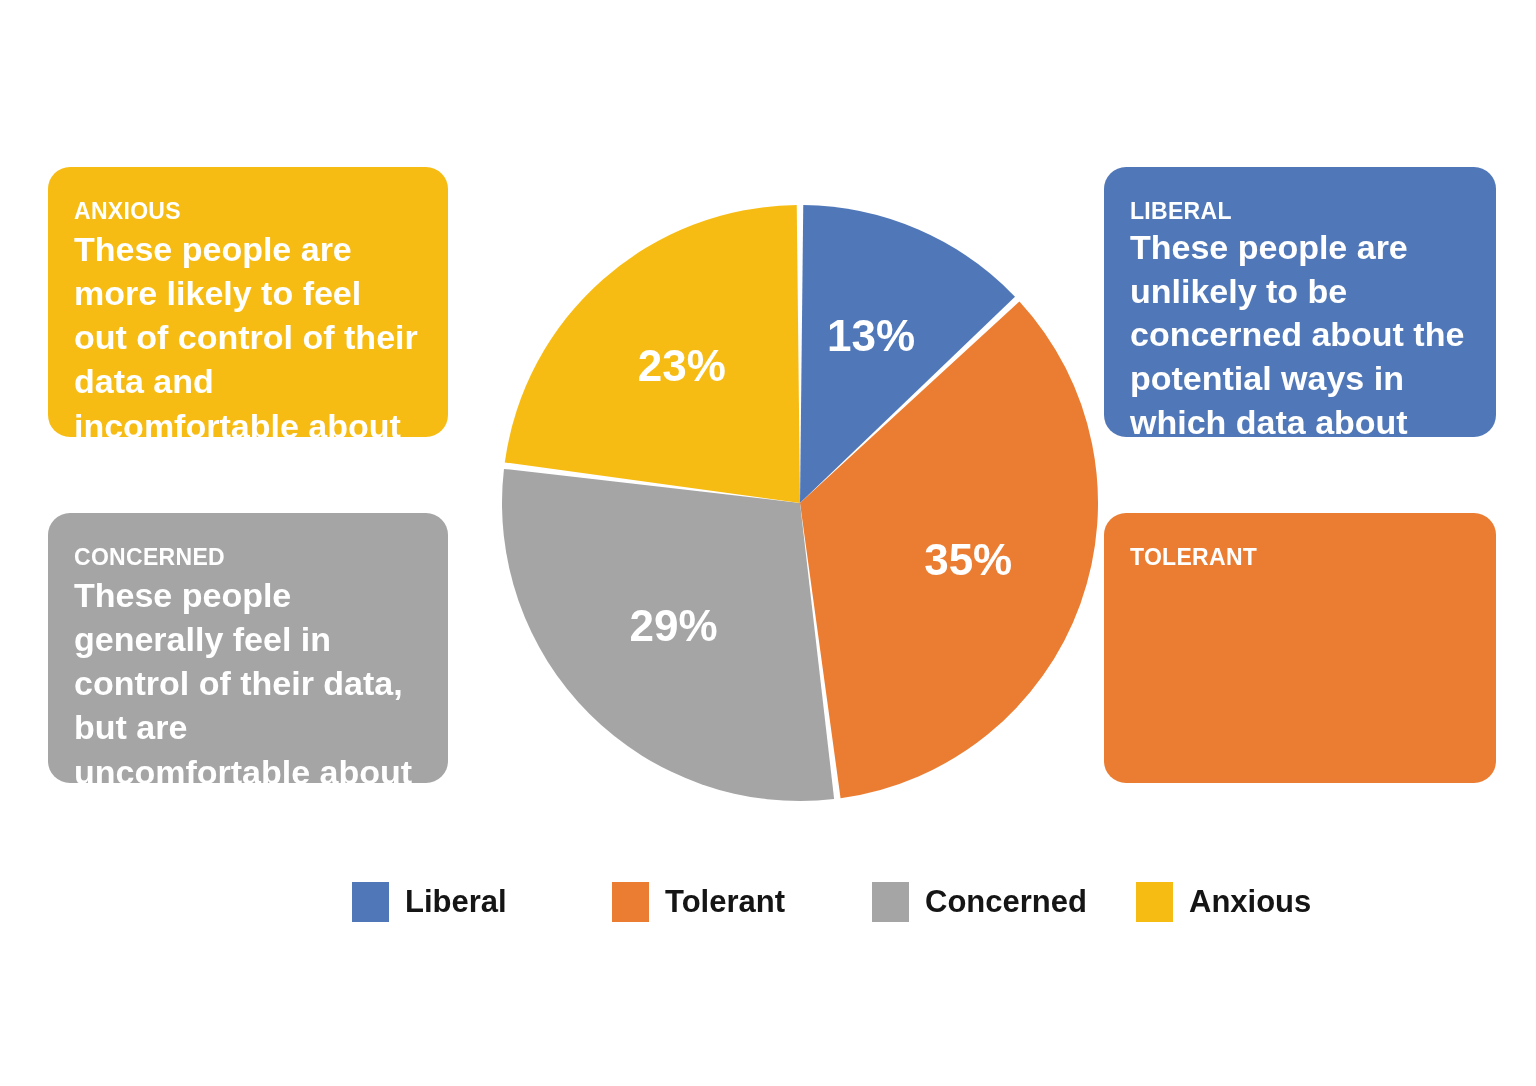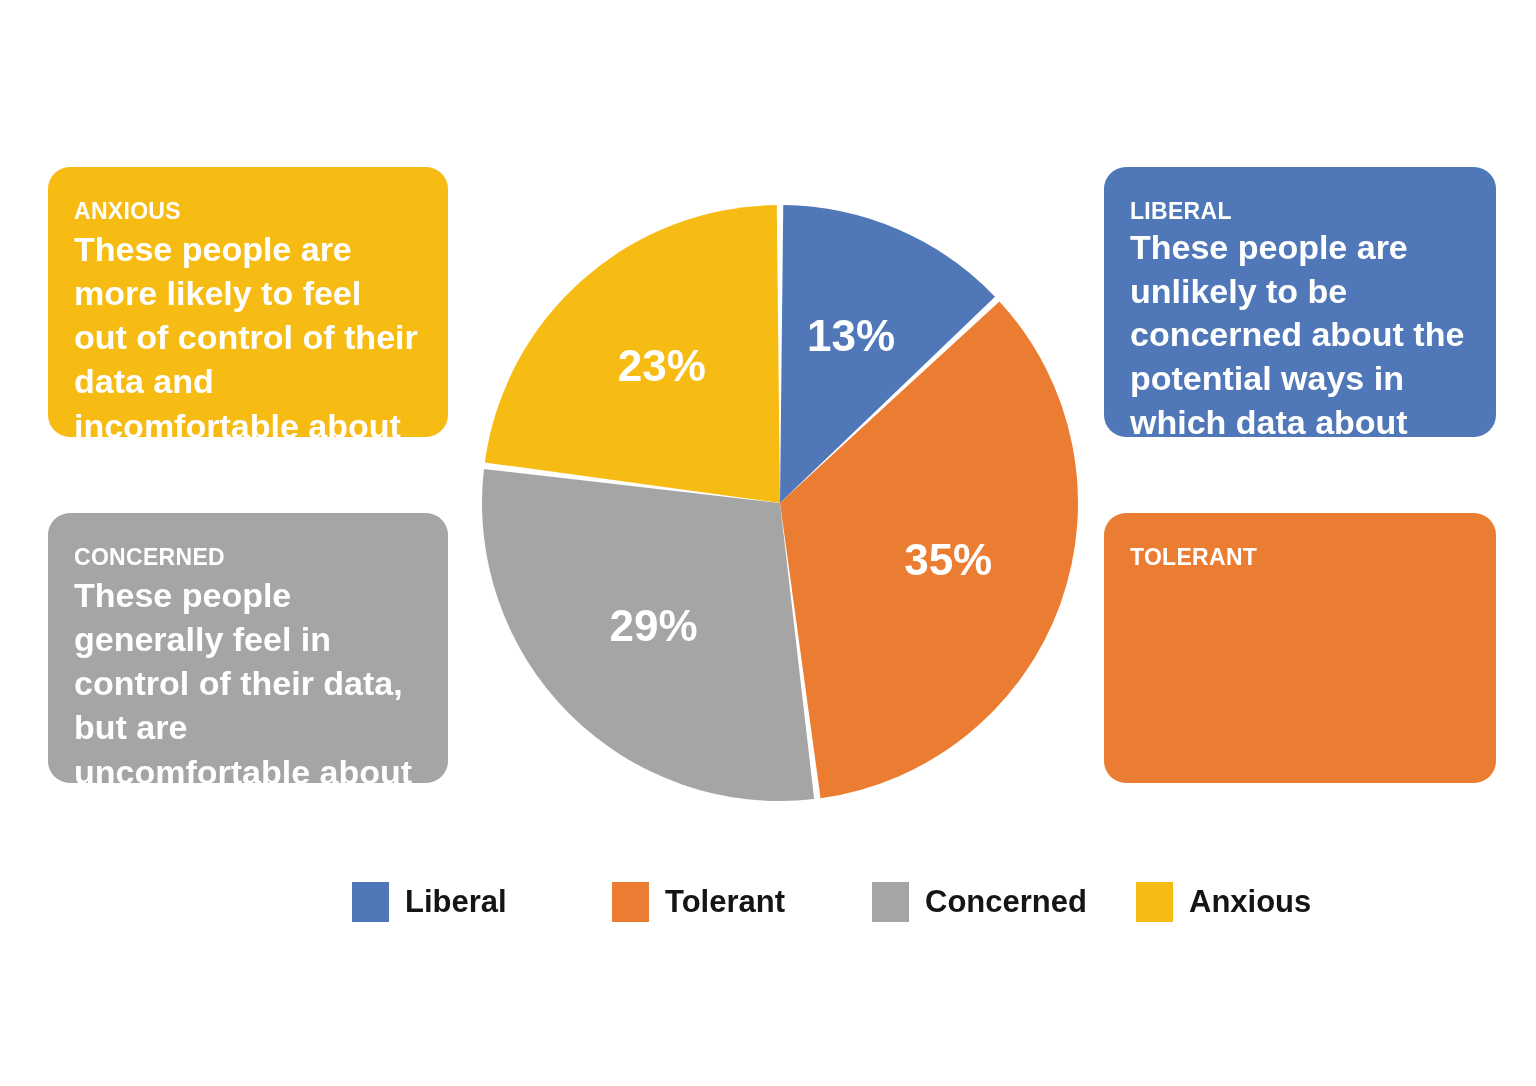--- a/index.html
+++ b/index.html
@@ -47,21 +47,21 @@
   #card-liberal   { left: 1104px; top: 167px; width: 392px;  height: 270px; background: #5078B9; }
   #card-concerned { left: 48px;   top: 513px; width: 400px;  height: 270px; background: #A5A5A5; }
   #card-tolerant  { left: 1104px; top: 513px; width: 392px;  height: 270px; background: #EB7D32; }
 
   #card-liberal .card-body,
   #card-liberal .card-title { line-height: 1.28; }
 
   
   #pie-wrap {
     position: absolute;
-    left: 470px;
+    left: 490px;
     top: 193px;
     width: 620px;
     height: 620px;
   }
   #pie-svg { display: block; width: 620px; height: 620px; }
 
   .slice-label {
     font-family: "Liberation Sans", sans-serif;
     font-size: 44px;
     font-weight: bold;

